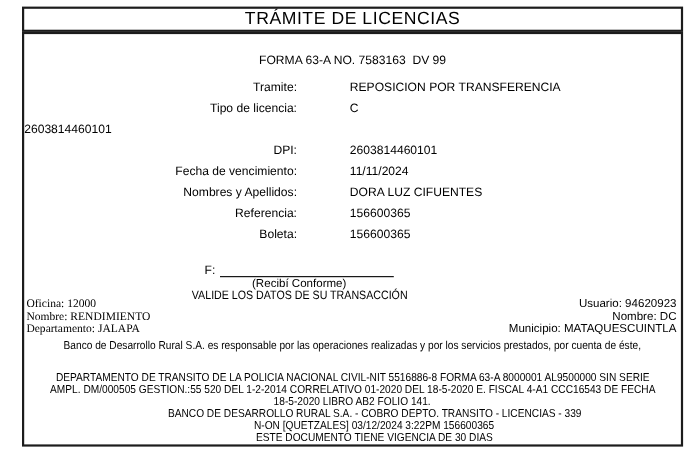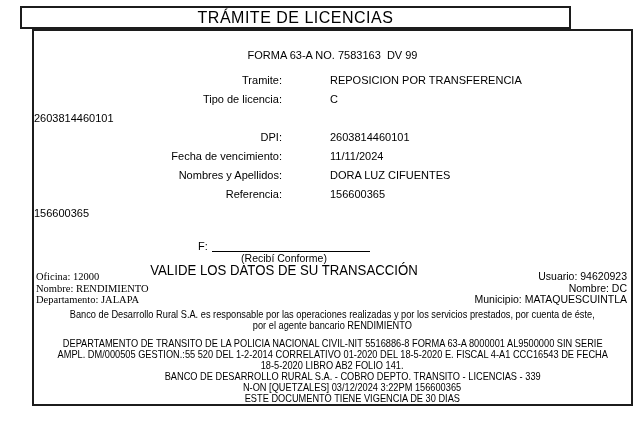--- a/index.html
+++ b/index.html
@@ -1,47 +1,47 @@
 <!DOCTYPE html>
 <html><head>
 <meta charset="utf-8">
 <style>
   html,body{margin:0;padding:0;}
   body{
     width:634px;height:423px;background:#ffffff;color:#000;
     font-family:"Liberation Sans", sans-serif;position:relative;overflow:hidden;
   }
   .title-box{
-    position:absolute;left:20px;top:6px;width:551px;height:23px;
+    position:absolute;left:20px;top:6px;width:601px;height:23px;
     box-sizing:border-box;border:2px solid #1c1c1c;
     text-align:center;font-size:16px;line-height:19px;letter-spacing:0.5px;
   }
   .main-box{
     position:absolute;left:20px;top:29px;width:601px;height:377px;
-    box-sizing:border-box;border:2px solid #1c1c1c;margin-left:12px;
+    box-sizing:border-box;border:2px solid #1c1c1c;
   }
   .forma{
     position:absolute;top:18px;left:0;width:100%;text-align:center;
     font-size:11px;white-space:pre;
   }
   .form-grid{position:absolute;top:39px;left:0;width:100%;}
   .frow{
     display:grid;grid-template-columns:248px 1fr;column-gap:10px;
     height:19px;font-size:11px;align-items:center;gap:48px;
   }
   .frow .lbl{text-align:right;}
   .frow .val{text-align:left;white-space:nowrap;}
   .sig{position:absolute;top:208px;left:150px;width:200px;}
   .sig-row{display:flex;align-items:flex-end;font-size:11px;padding-left:14px;}
   .sig-line{
     display:inline-block;width:158px;height:12px;margin-left:4px;
     border-bottom:1px solid #000;
   }
   .sig-caption{display:flex;justify-content:center;font-size:10.5px;line-height:12px;}
-  .sig-note{display:flex;justify-content:center;font-size:15px;line-height:11px;}
+  .sig-note{display:flex;justify-content:center;font-size:11px;line-height:11px;}
   .sig-note>span{white-space:nowrap;transform:scaleX(0.88);transform-origin:50% 50%;display:block;}
   .info-left{position:absolute;top:240px;left:2px;font-size:10.5px;line-height:11.5px;text-align:left;font-family:Liberation Serif, serif;}
   .info-right{position:absolute;top:240px;right:4px;font-size:10.5px;line-height:11.5px;text-align:right;}
   .footer-block{position:absolute;left:0;width:100%;}
   .fp1{top:278px;} .fp2{top:307px;} .fp3{top:340px;padding-left:20px;}
   .fline{display:flex;justify-content:center;font-size:10.5px;line-height:11px;}
   .fline>span{white-space:nowrap;transform:scaleX(0.88);transform-origin:50% 50%;display:block;}
 </style>
 </head>
 <body>
@@ -76,20 +76,21 @@
     </div>
     <div class="frow">
       <span class="lbl">Nombres y Apellidos:</span>
       <span class="val">DORA LUZ CIFUENTES</span>
     </div>
     <div class="frow">
       <span class="lbl">Referencia:</span>
       <span class="val">156600365</span>
     </div>
     <div class="frow">
+      <span class="lbl">Boleta:</span>
       <span class="val">156600365</span>
     </div>
   </div>
 
   <div class="sig">
     <div class="sig-row">
       <span>F:</span>
       <span class="sig-line"></span>
     </div>
     <div class="sig-caption">(Recibí Conforme)</div>
@@ -107,23 +108,20 @@
   <div class="info-right">
     <div>Usuario: 94620923</div>
     <div>Nombre: DC</div>
     <div>Municipio: MATAQUESCUINTLA</div>
   </div>
 
   <div class="footer-block fp1">
     <div class="fline">
         <span>Banco de Desarrollo Rural S.A. es responsable por las operaciones realizadas y por los servicios prestados, por cuenta de éste,</span>
       </div>
-    <div class="fline">
-        <span>por el agente bancario RENDIMIENTO</span>
-      </div>
   </div>
 
   <div class="footer-block fp2">
     <div class="fline">
         <span>DEPARTAMENTO DE TRANSITO DE LA POLICIA NACIONAL CIVIL-NIT 5516886-8 FORMA 63-A 8000001 AL9500000 SIN SERIE</span>
       </div>
     <div class="fline">
         <span>AMPL. DM/000505 GESTION.:55 520 DEL 1-2-2014 CORRELATIVO 01-2020 DEL 18-5-2020 E. FISCAL 4-A1 CCC16543 DE FECHA</span>
       </div>
     <div class="fline">

